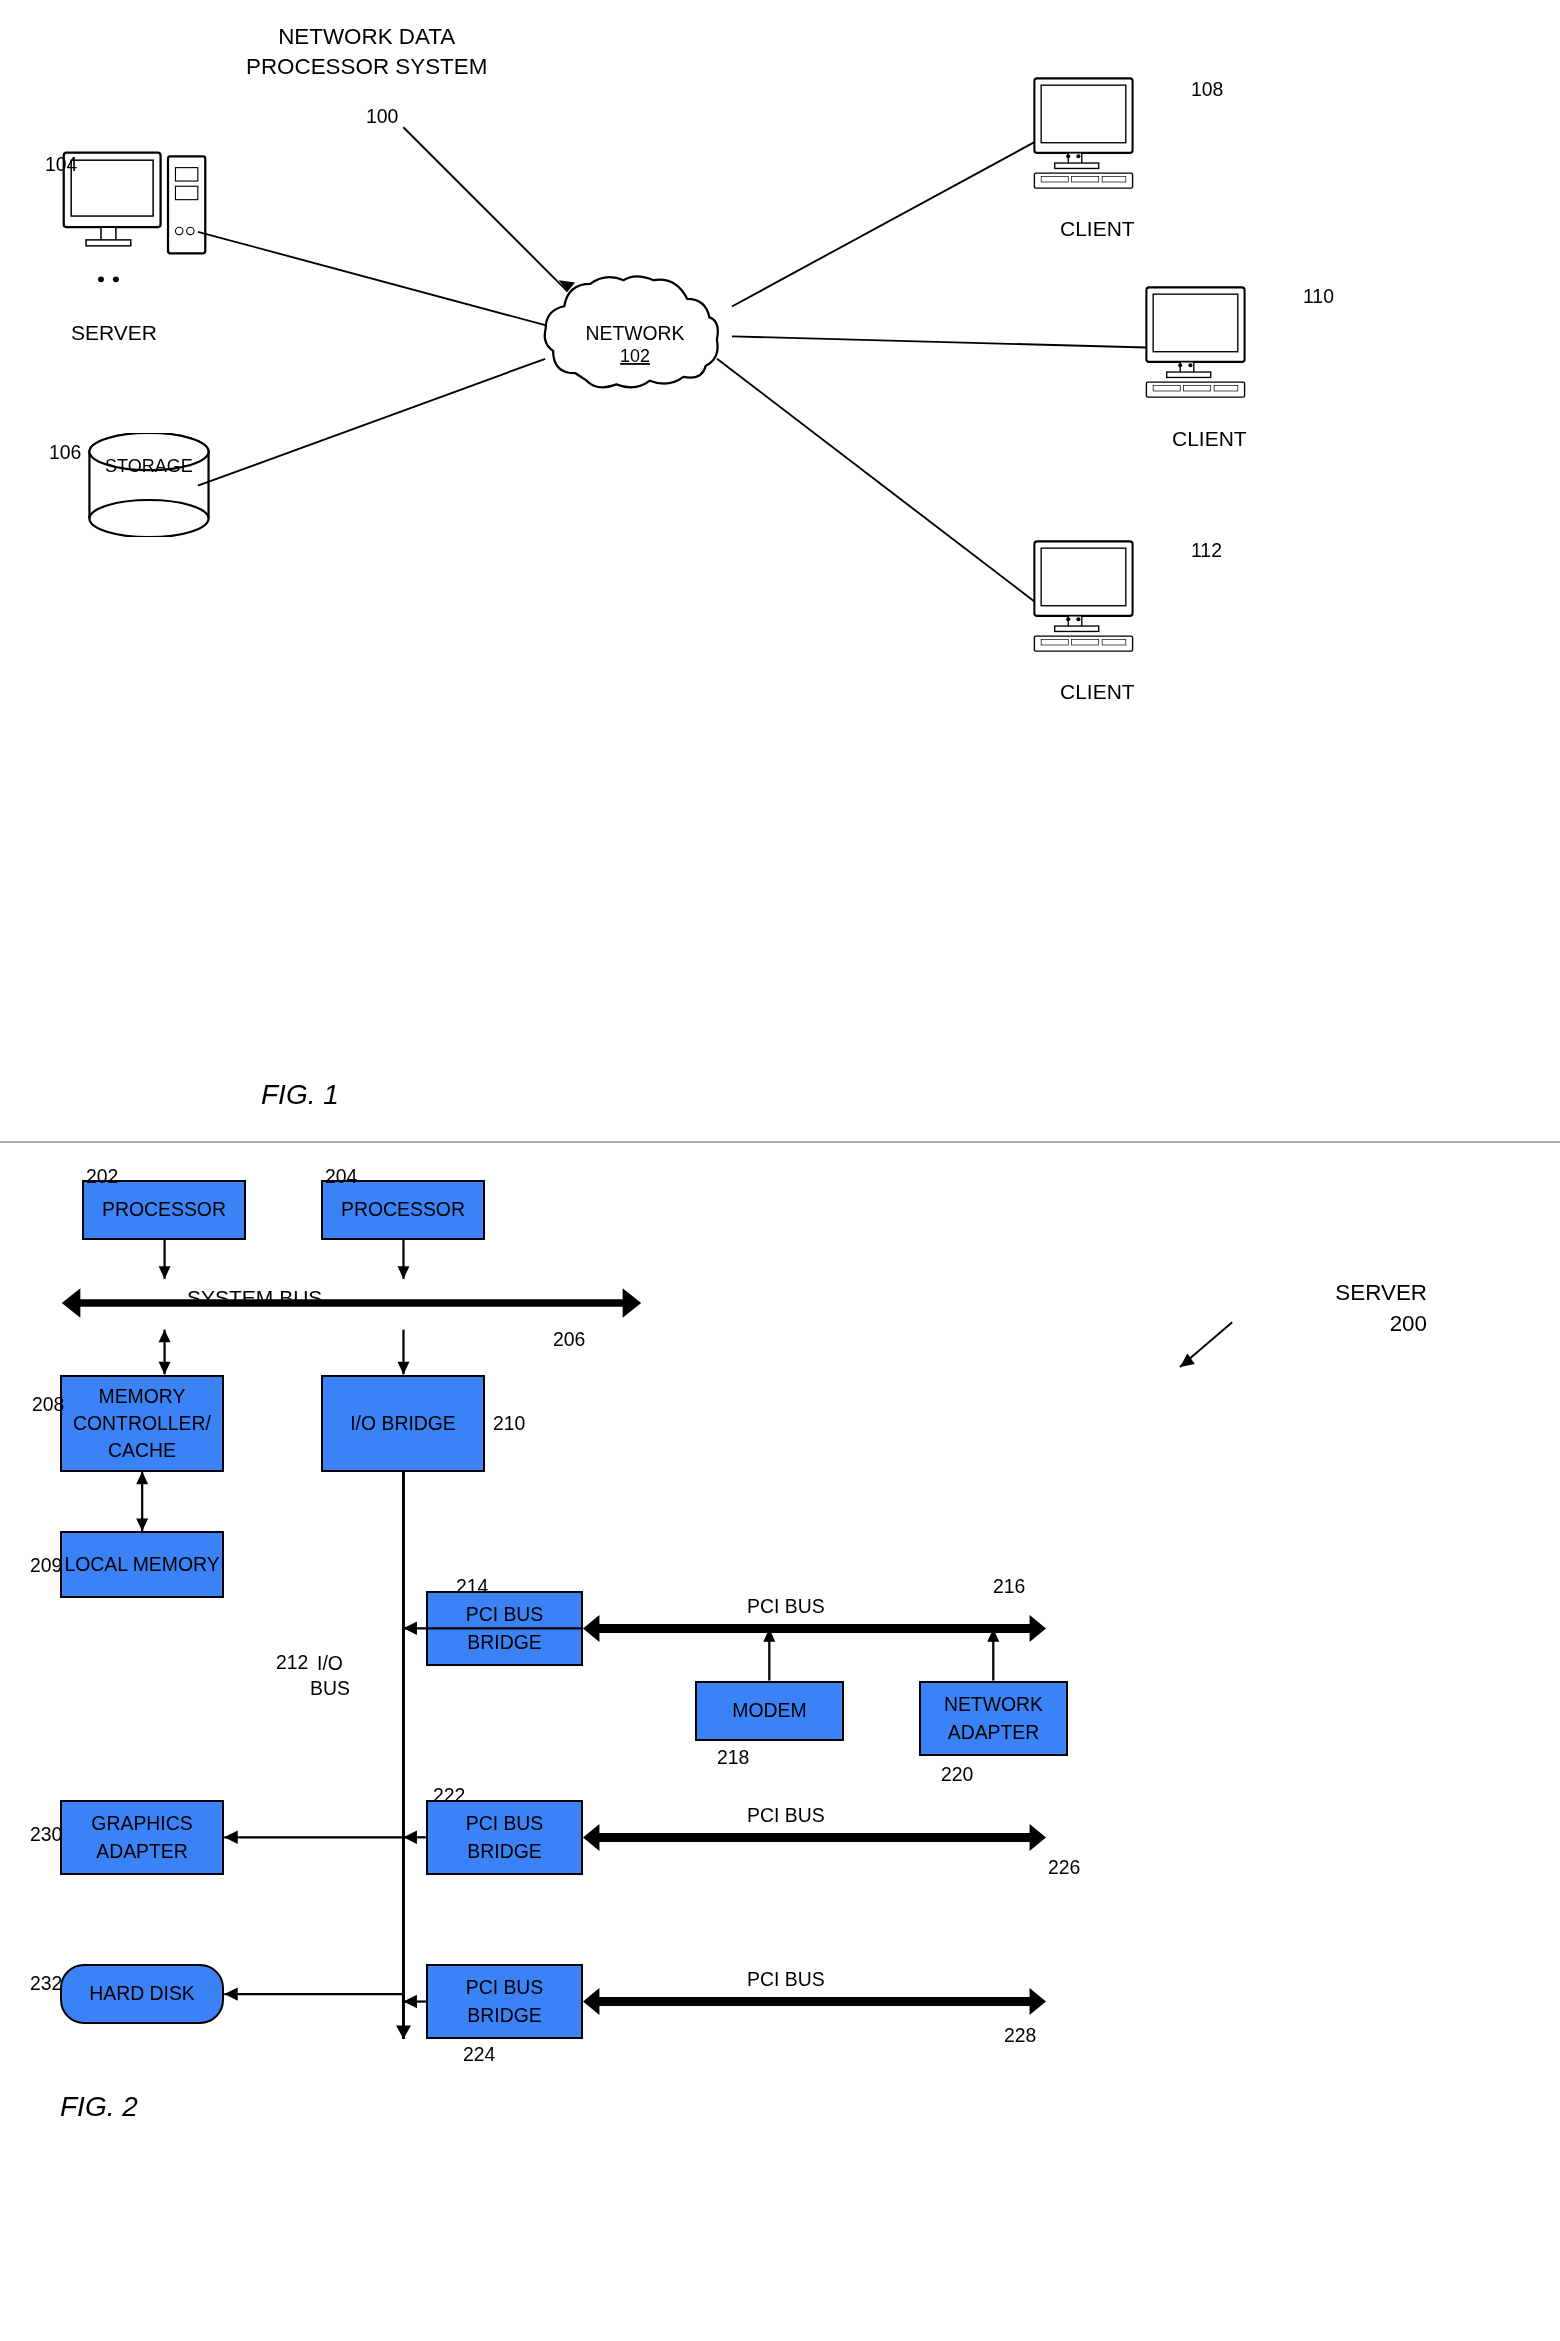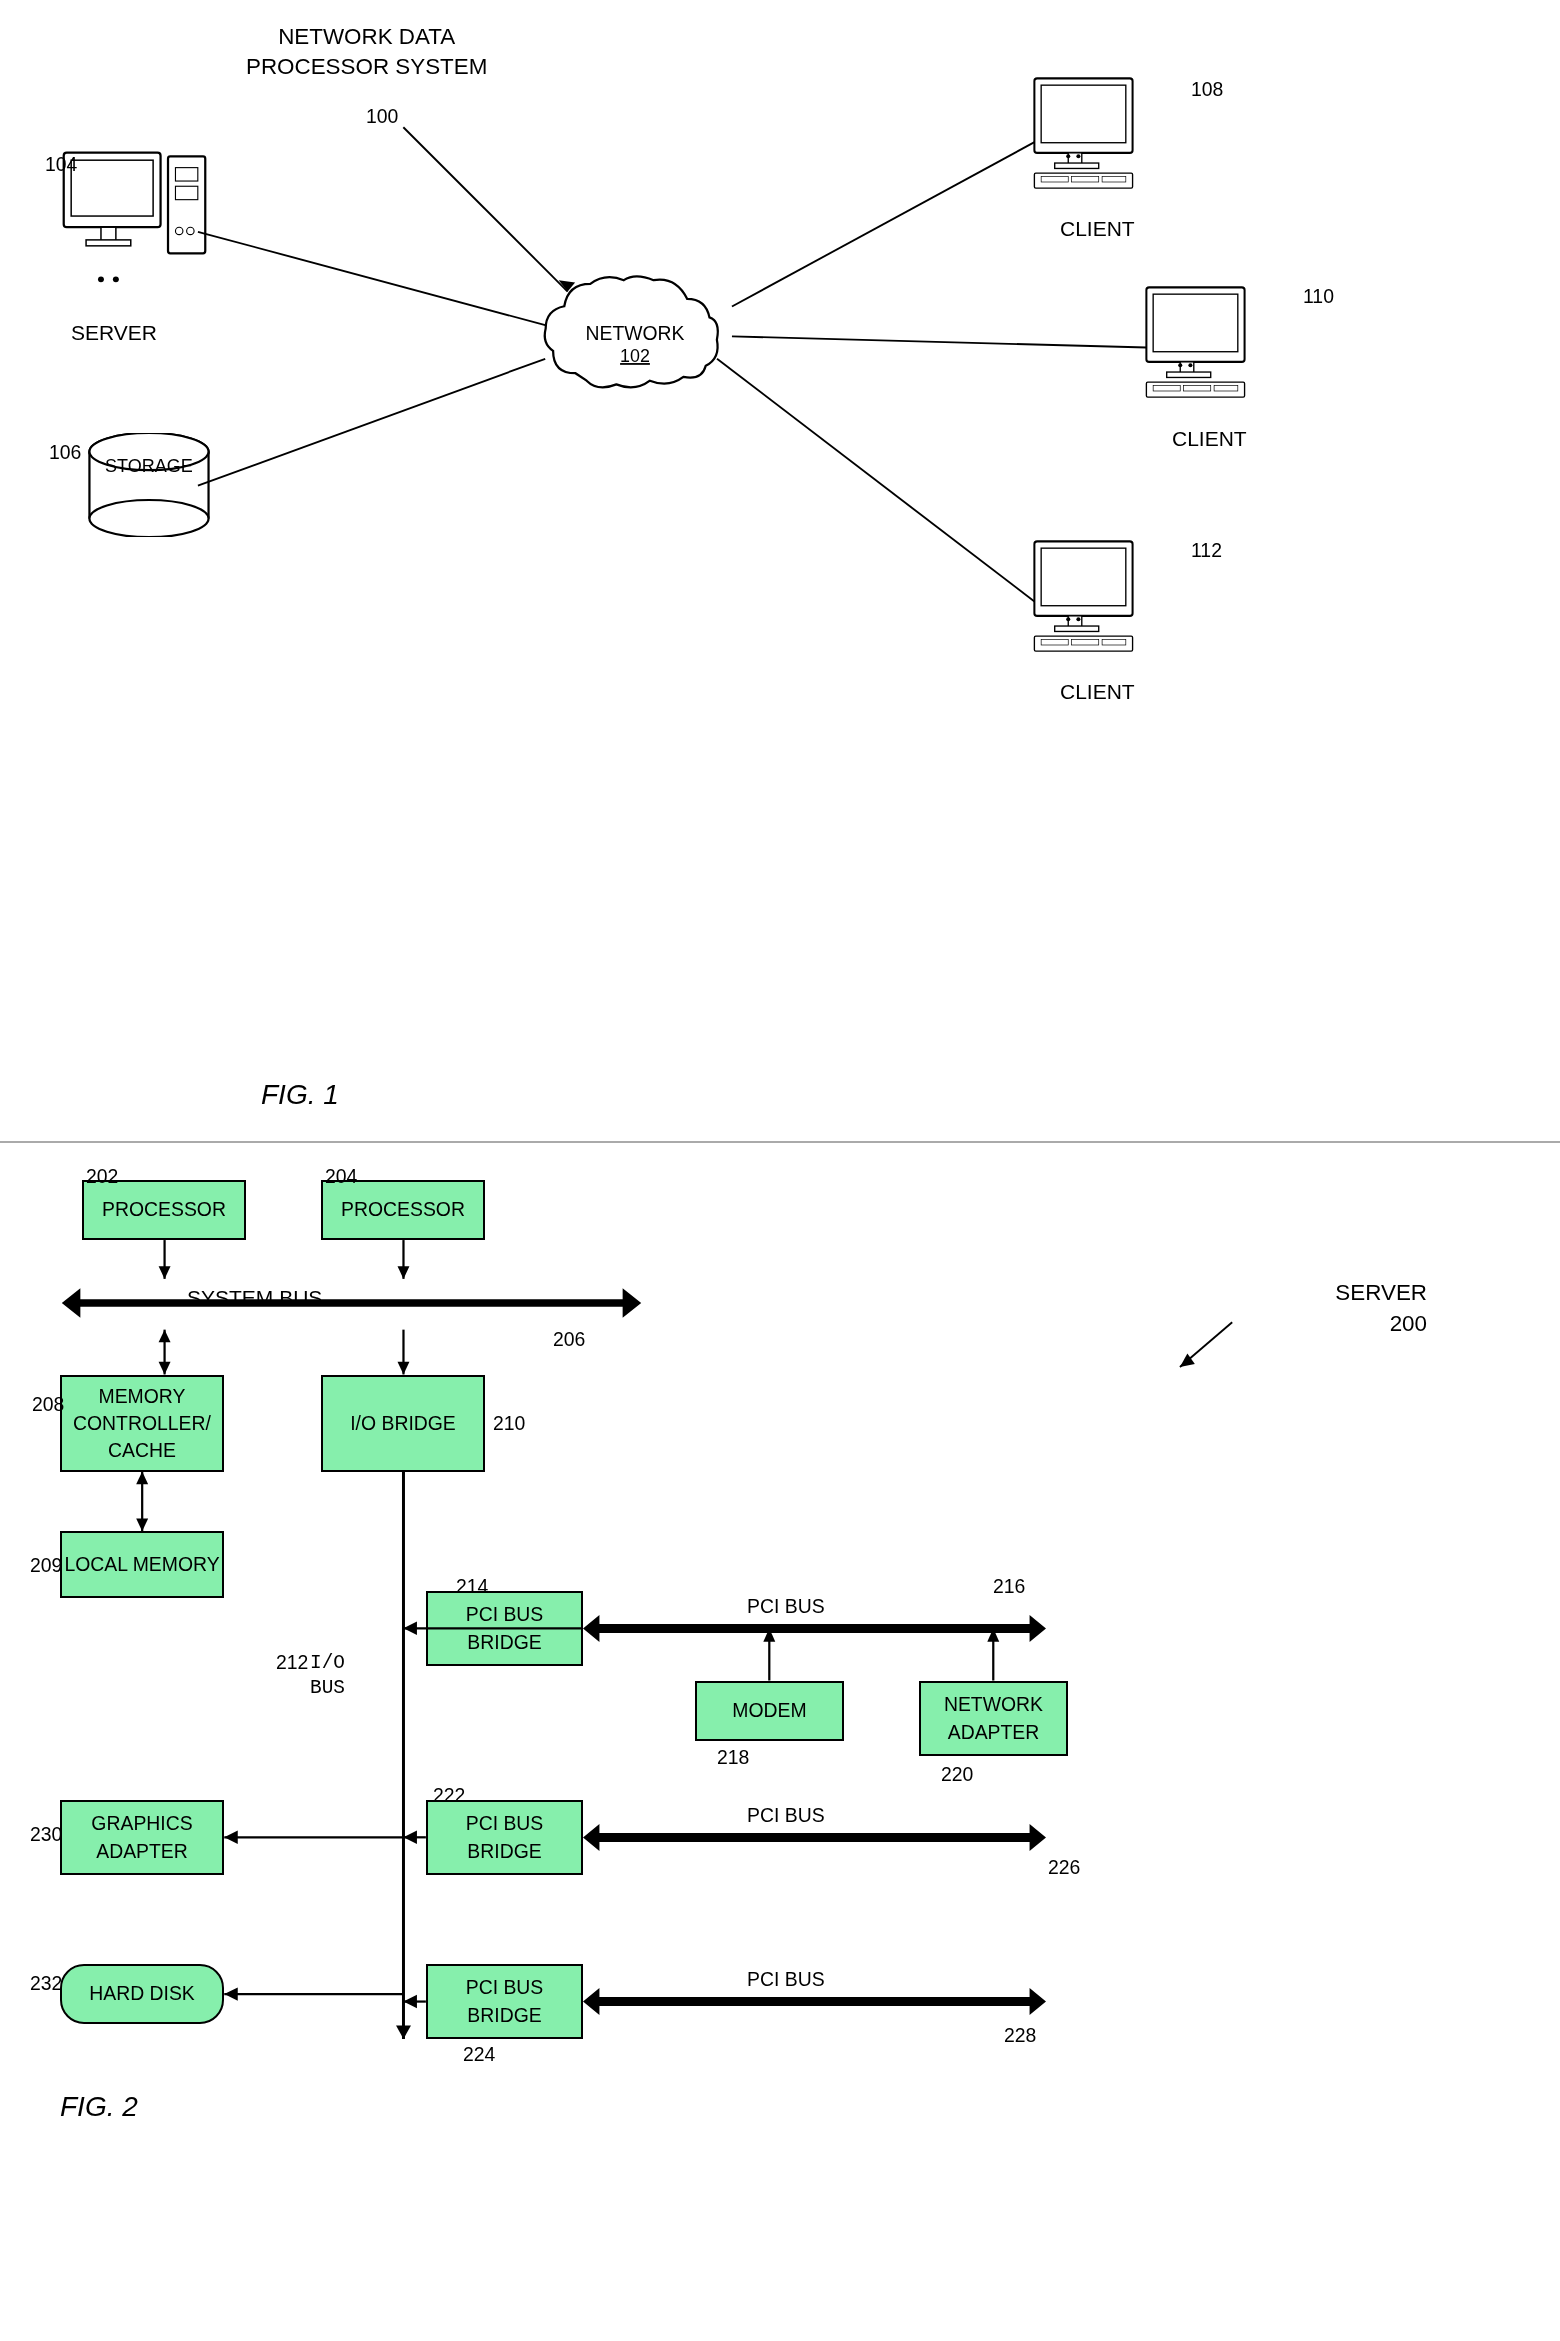--- a/index.html
+++ b/index.html
@@ -31,21 +31,21 @@
       position: absolute;
       font-size: 21px;
       text-align: center;
       white-space: nowrap;
       font-family: Arial, sans-serif;
     }
 
     .box {
       position: absolute;
       border: 2.2px solid #000;
-      background: #86efac;
+      background: #3b82f6;
       display: flex;
       align-items: center;
       justify-content: center;
       text-align: center;
       font-size: 19.4px;
       font-family: Arial, sans-serif;
       font-weight: normal;
       line-height: 1.3;
     }
 
@@ -237,21 +237,21 @@
 CACHE</div>
   <div class="refnum" style="top:250px; left:32px;">208</div>
 
   <div class="box" style="top:232px; left:321px; width:164px; height:97px;">I/O BRIDGE</div>
   <div class="refnum" style="top:269px; left:493px;">210</div>
 
   <div class="box" style="top:388px; left:60px; width:164px; height:67px; line-height:1.4;">LOCAL
 MEMORY</div>
   <div class="refnum" style="top:411px; left:30px;">209</div>
 
-  <div class="label" style="top:508px; left:310px; font-size:19.4px; white-space:pre-line; text-align:center; line-height:1.3;font-family:Liberation Mono, monospace;">I/O
+  <div class="label" style="top:508px; left:310px; font-size:19.4px; white-space:pre-line; text-align:center; line-height:1.3;">I/O
 BUS</div>
   <div class="refnum" style="top:508px; left:276px;">212</div>
 
   <div class="box" style="top:448px; left:426px; width:157px; height:75px; line-height:1.4;">PCI BUS
 BRIDGE</div>
   <div class="refnum" style="top:432px; left:456px;">214</div>
 
   <svg style="position:absolute;top:463px;left:583px;width:463px;height:45px;pointer-events:none;" xmlns="http://www.w3.org/2000/svg" viewBox="0 0 620 60" width="463" height="45">
     <polygon points="0,30 22,12 22,24 598,24 598,12 620,30 598,48 598,36 22,36 22,48" fill="black"></polygon>
   </svg>

